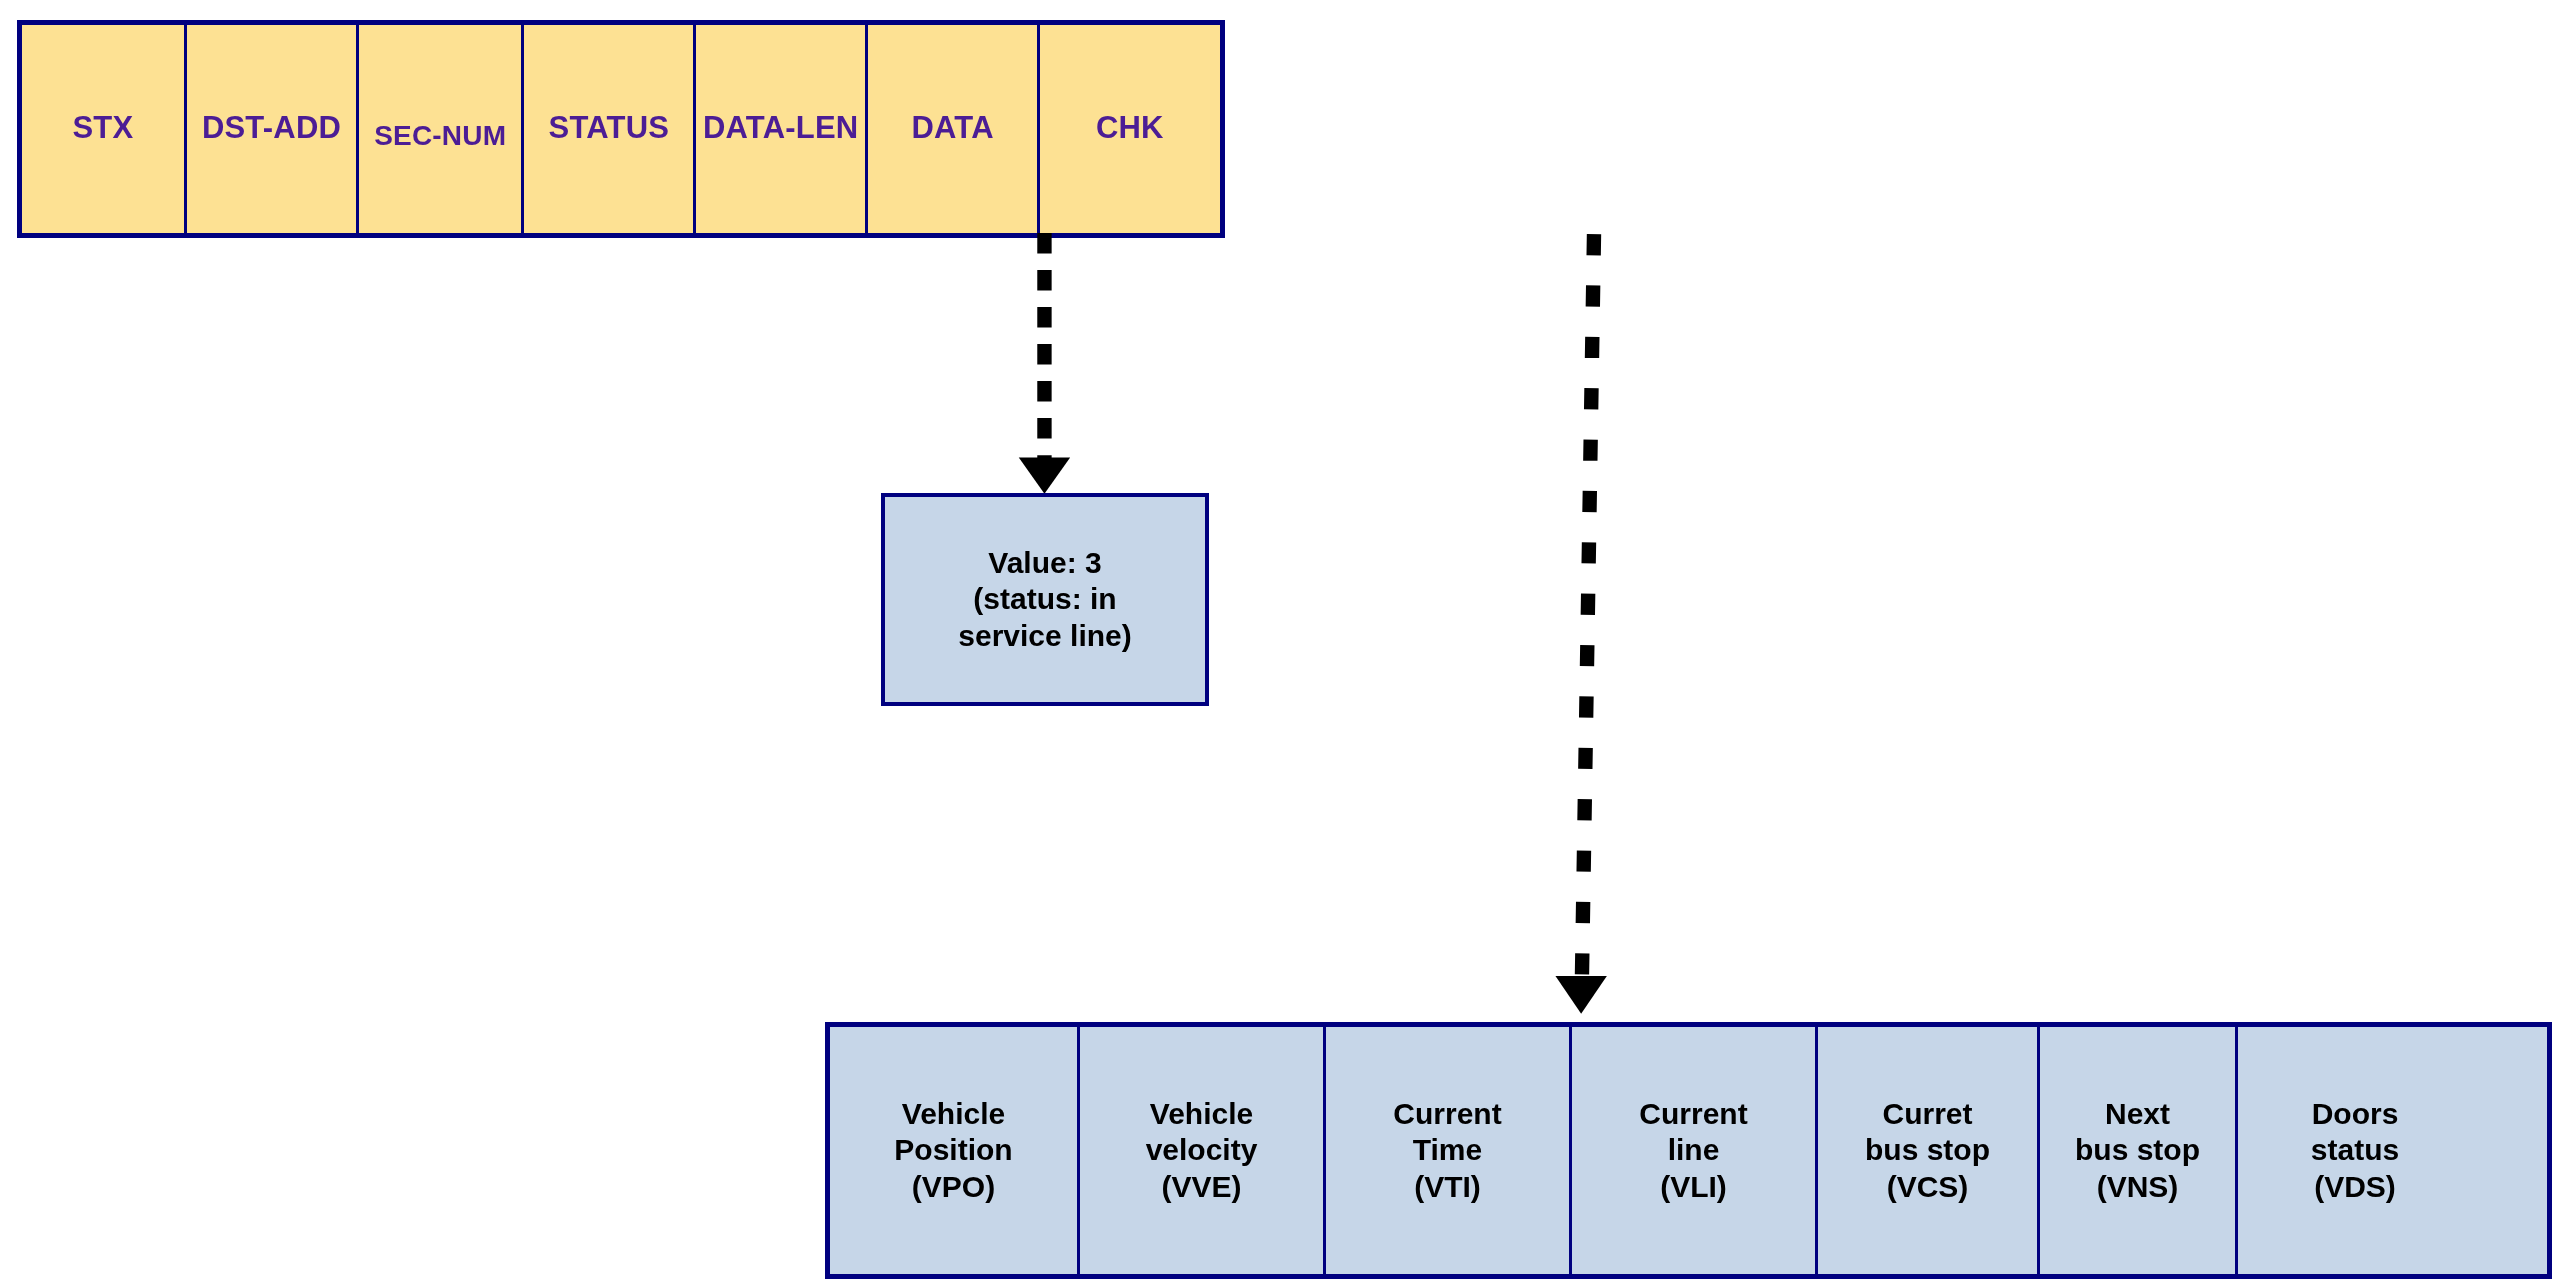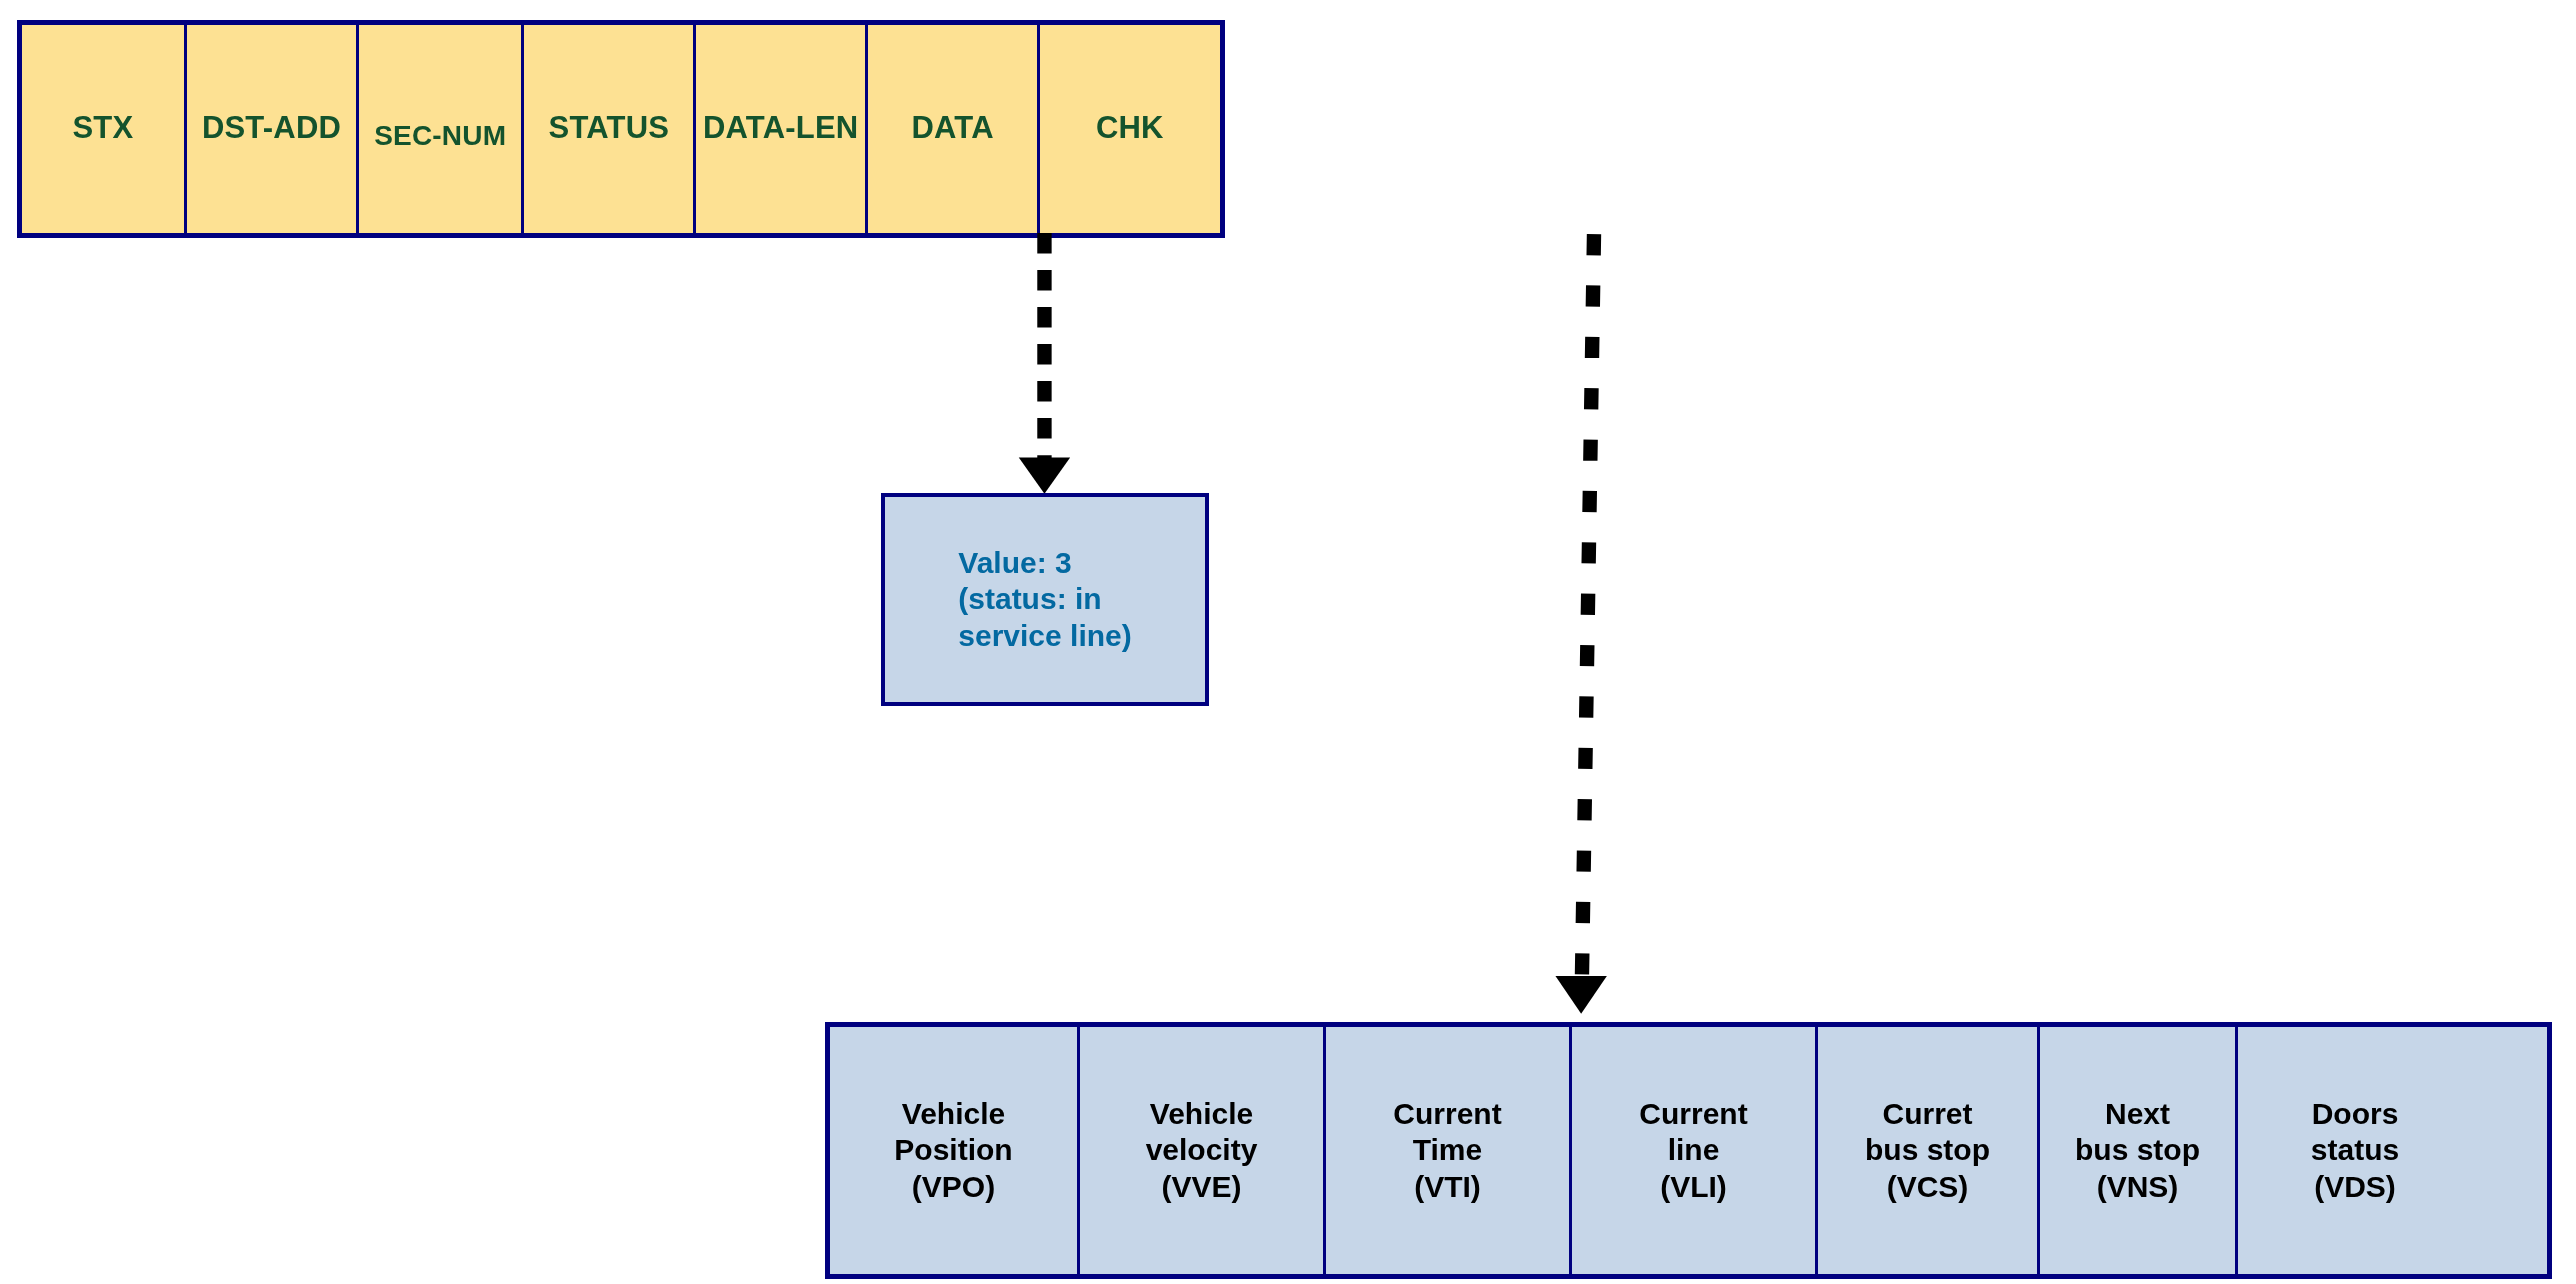--- a/index.html
+++ b/index.html
@@ -30,21 +30,21 @@
     border-right: 3.8px solid #00007F;
     display: flex;
     align-items: center;
     justify-content: center;
     position: relative;
   }
   .frame-cell:last-child { border-right: none; }
   .frame-cell .cell-label {
     font-weight: bold;
     font-size: 31px;
-    color: #14532d;
+    color: #4c1d95;
     letter-spacing: 0.2px;
     text-align: center;
     line-height: 1.05;
     white-space: nowrap;
   }
 
   
   .data-row {
     position: absolute;
     box-sizing: border-box;
@@ -76,22 +76,22 @@
     box-sizing: border-box;
     background: #C6D6E8;
     border: 4.5px solid #00007F;
     display: flex;
     align-items: center;
     justify-content: center;
   }
   .note-box .note-label {
     font-weight: bold;
     font-size: 30px;
-    color: #0369a1;
-    text-align: left;
+    color: #000000;
+    text-align: center;
     line-height: 1.22;
     white-space: pre-line;
   }
 
   
   .connector {
     position: absolute;
     overflow: visible;
   }
 </style>

